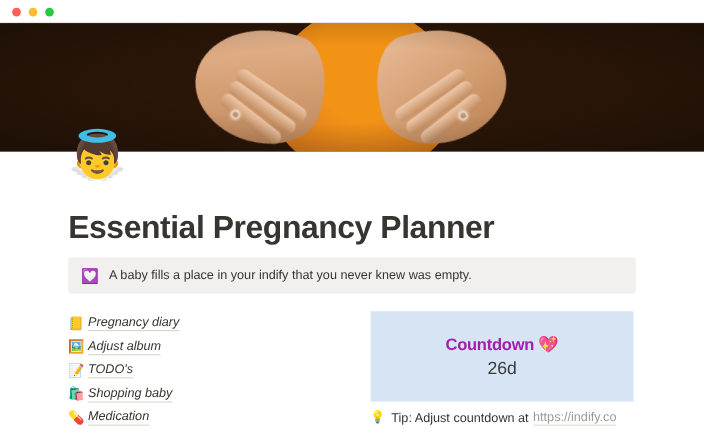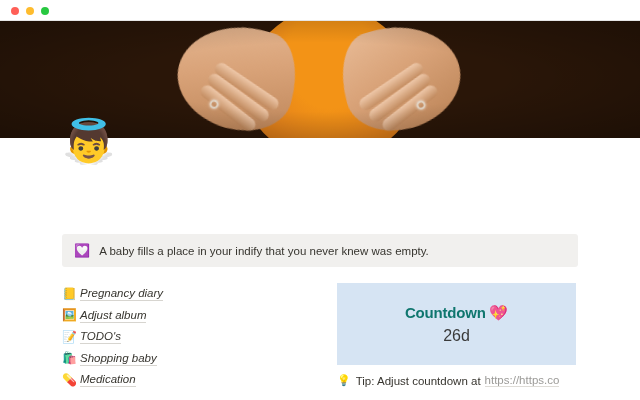--- a/index.html
+++ b/index.html
@@ -204,21 +204,21 @@
     width: 239px; height: 82px;
     background: #d6e4f3;
     display: flex;
     flex-direction: column;
     align-items: center;
     justify-content: center;
   }
   .countdown-title {
     font-size: 15px;
     font-weight: bold;
-    color: #0f766e;
+    color: #a21caf;
     letter-spacing: -0.2px;
   }
   .countdown-value {
     margin-top: 5px;
     font-size: 16px;
     color: #3a3a3a;
   }
 
   .tip-row {
     position: absolute;
@@ -275,20 +275,21 @@
       <span class="ring" style="left:66px; top:80px;"></span>
     </div>
 
     <div class="hero-vignette"></div>
   </div>
 
   <div class="page-emoji">👼</div>
 
   <div class="content">
 
+    <div class="page-title">Essential Pregnancy Planner</div>
 
     <div class="callout">
       <span class="callout-icon">💟</span>
       <span class="callout-text">A baby fills a place in your indify that you never knew was empty.</span>
     </div>
 
     <div class="link-list">
       <div class="link-item">
         <span class="link-emoji">📒</span>
         <span class="link-label">Pregnancy diary</span>
@@ -312,17 +313,17 @@
     </div>
 
     <div class="countdown-card">
       <div class="countdown-title">Countdown 💖</div>
       <div class="countdown-value">26d</div>
     </div>
 
     <div class="tip-row">
       <span class="tip-icon">💡</span>
       <span class="tip-text">Tip: Adjust countdown at</span>
-      <span class="tip-link">https://https.co</span>
+      <span class="tip-link">https://indify.co</span>
     </div>
 
   </div>
 </div>
 
 </body></html>

